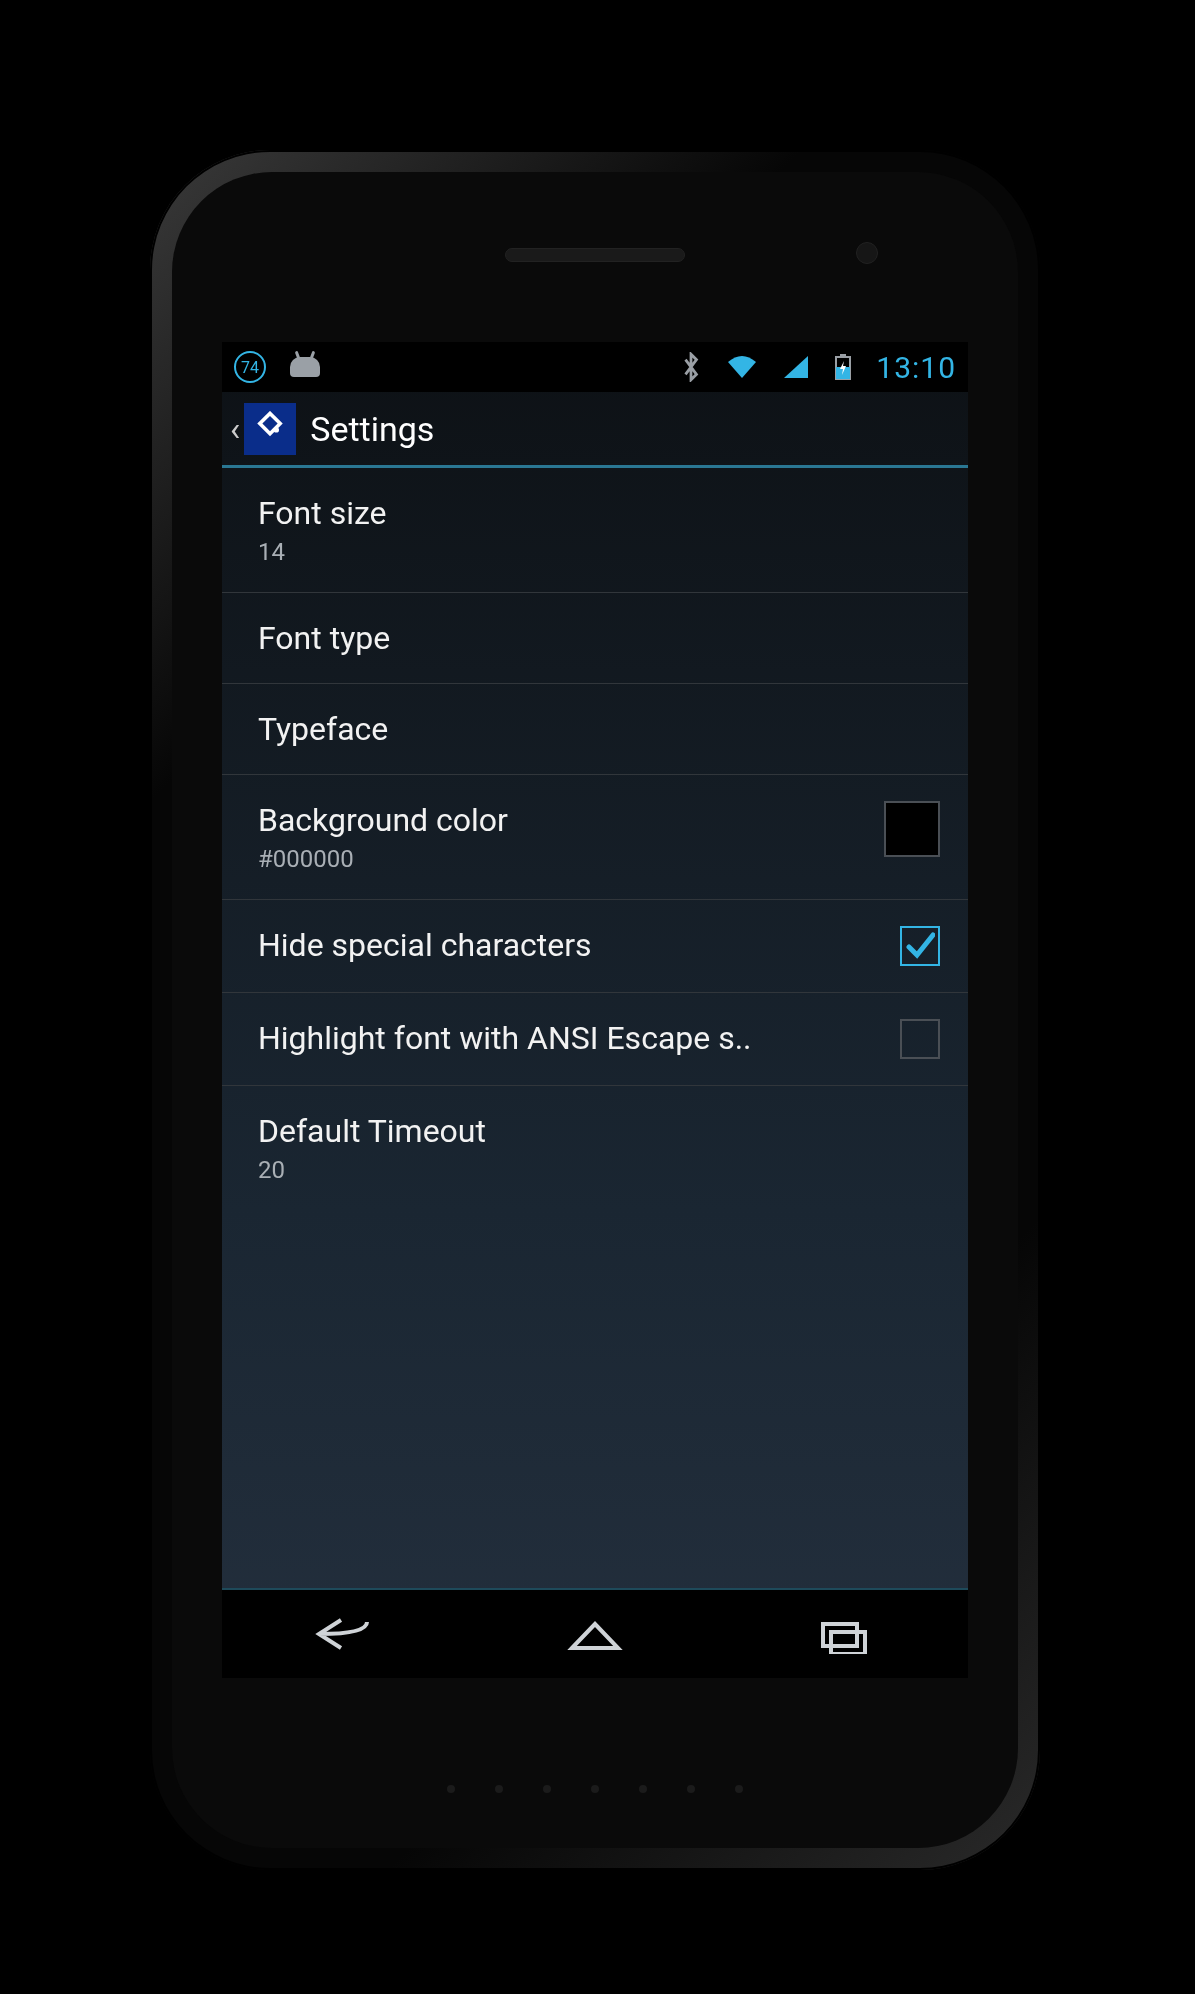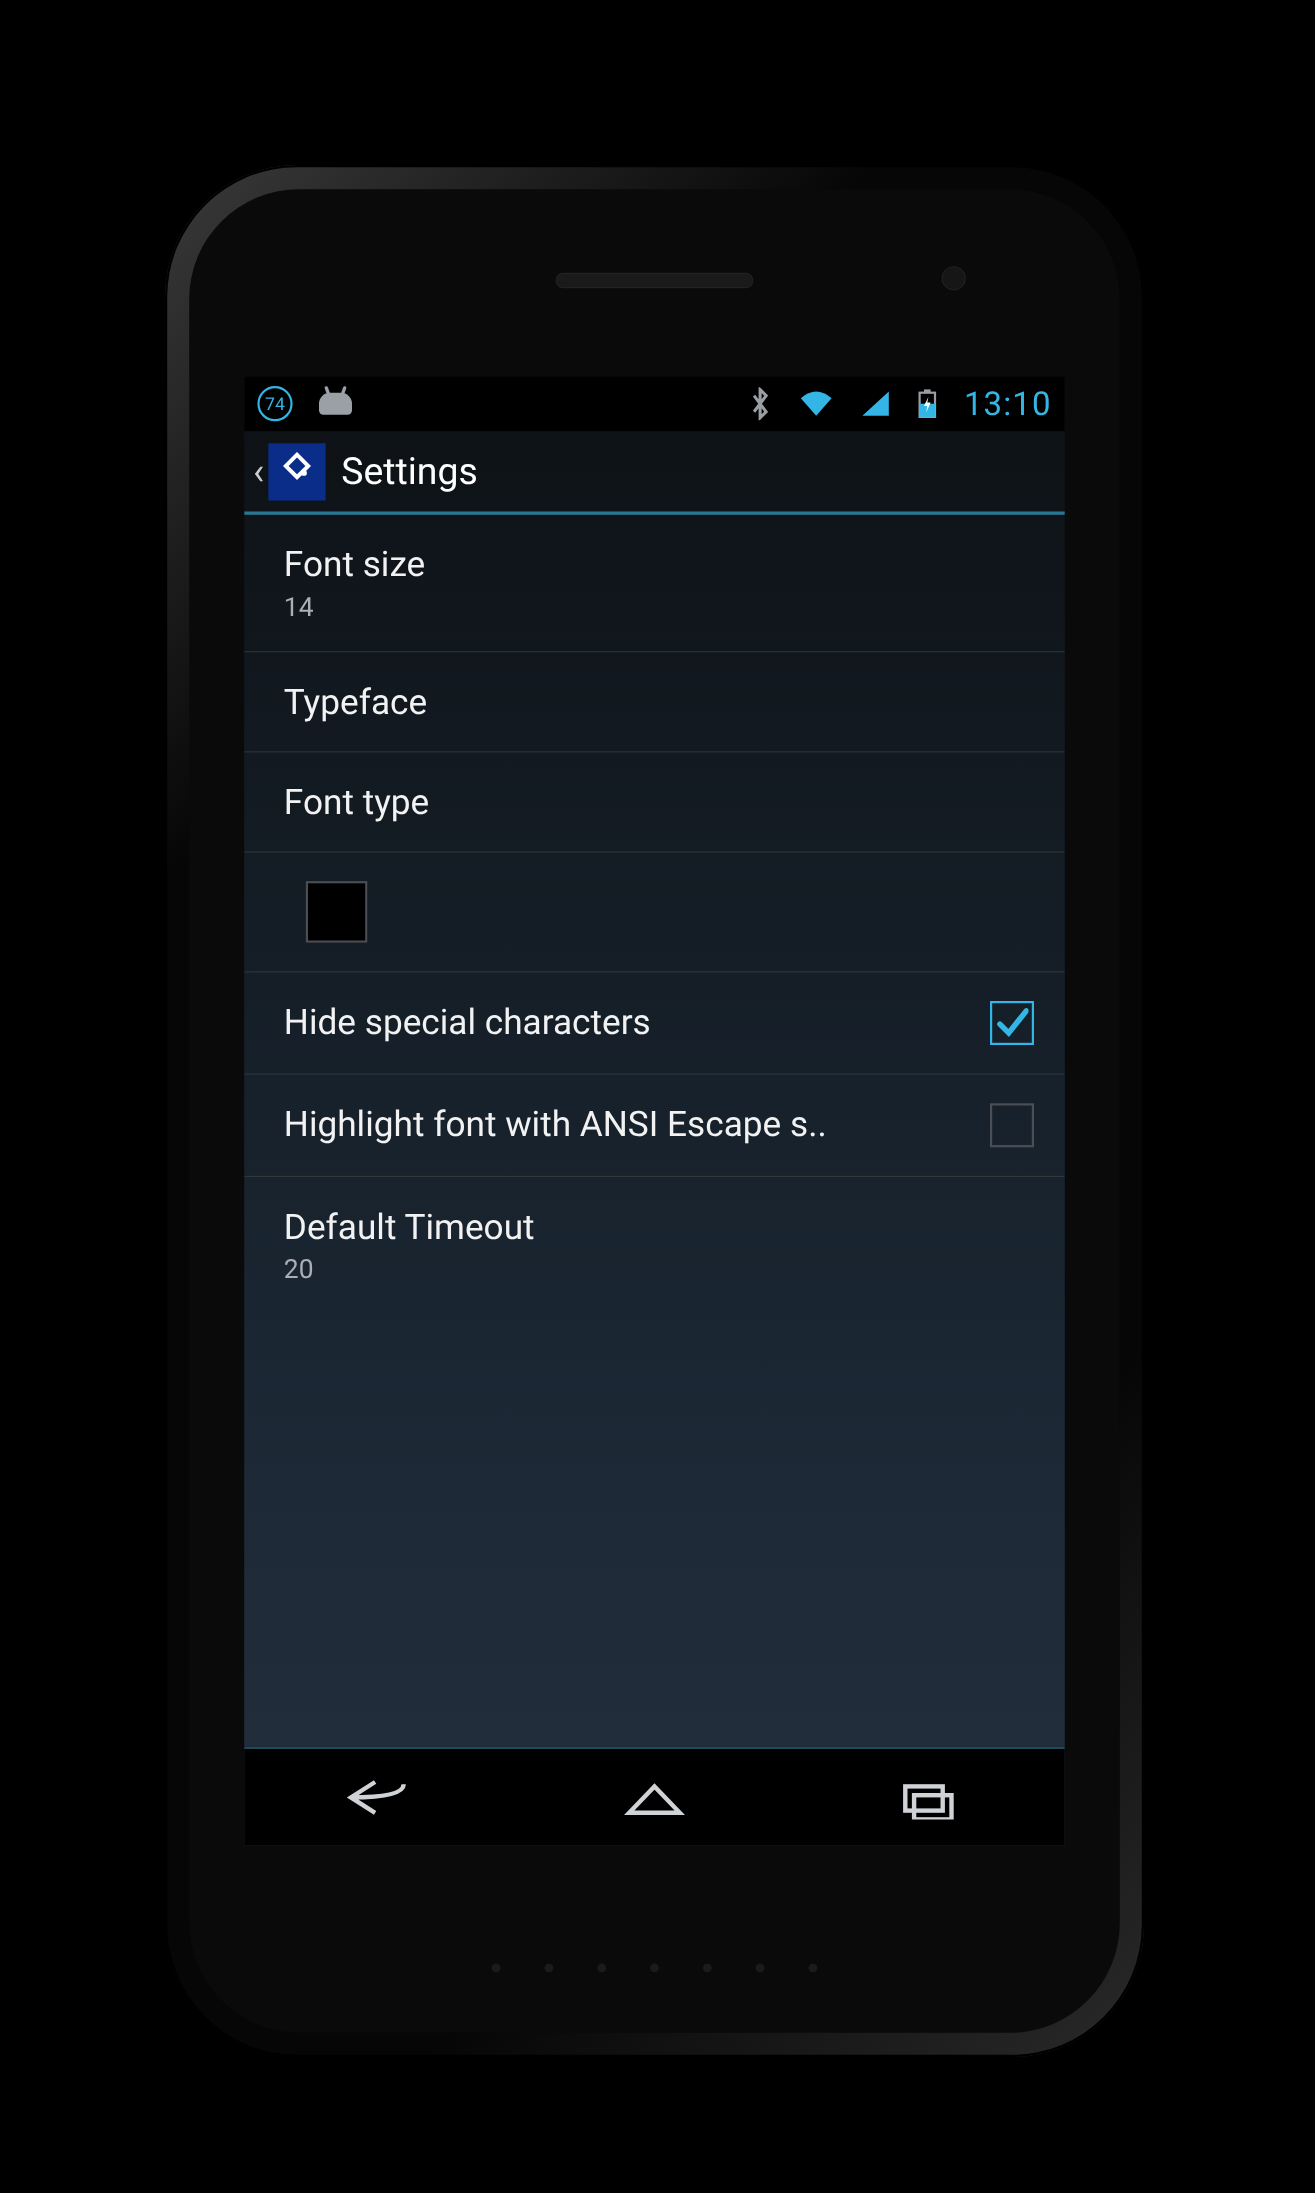--- a/index.html
+++ b/index.html
@@ -198,32 +198,36 @@
 
         <div class="row">
           <div class="row-text">
             <span class="row-title">Font size</span>
             <span class="row-sub">14</span>
           </div>
         </div>
 
         <div class="row">
           <div class="row-text">
+            <span class="row-title">Font type</span>
+          </div>
+        </div>
+
+        <div class="row">
+          <div class="row-text">
             <span class="row-title">Typeface</span>
           </div>
         </div>
 
-        <div class="row">
-          <div class="row-text">
-            <span class="row-title">Font type</span>
-          </div>
-        </div>
-
-
-        <div class="row">
+
+        <div class="row">
+          <div class="row-text">
+            <span class="row-title">Background color</span>
+            <span class="row-sub">#000000</span>
+          </div>
           <span class="swatch" style="background:#000000"></span>
         </div>
 
         <div class="row">
           <div class="row-text">
             <span class="row-title">Hide special characters</span>
           </div>
           <span class="checkbox checked">
             <svg width="30" height="30" viewBox="0 0 30 30">
                 <path d="M4 16 L12 24 L28 4" fill="none" stroke-width="5" stroke-linecap="round"></path>

